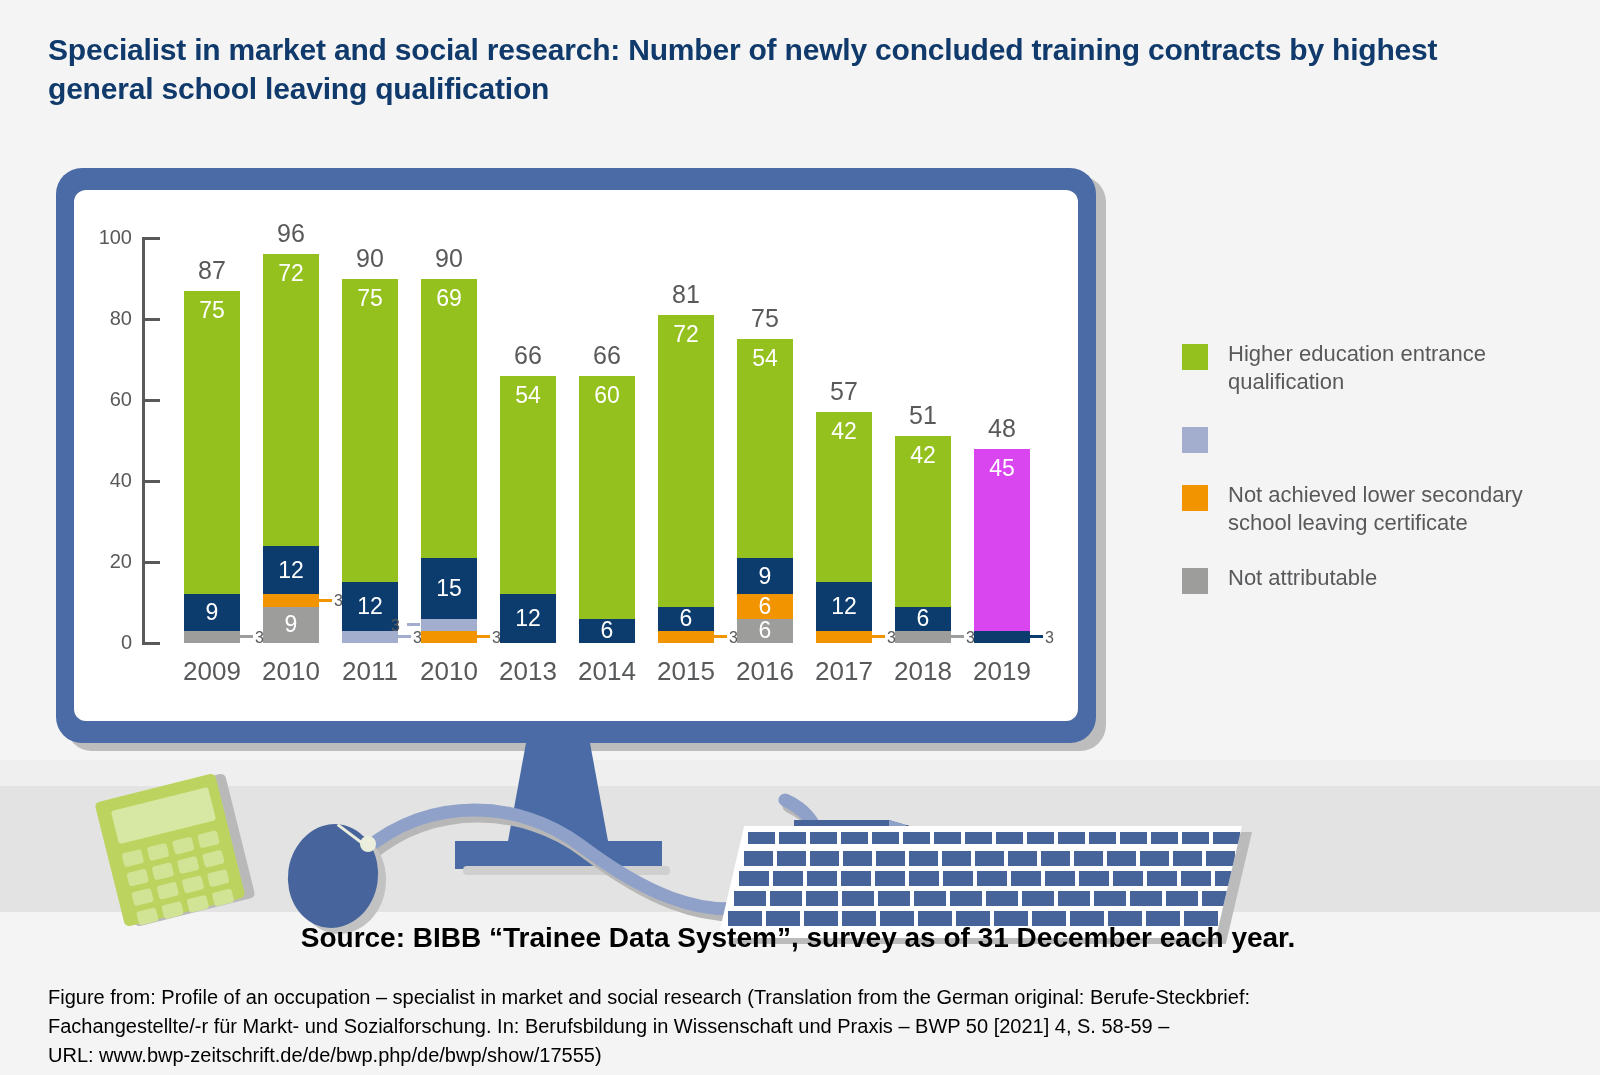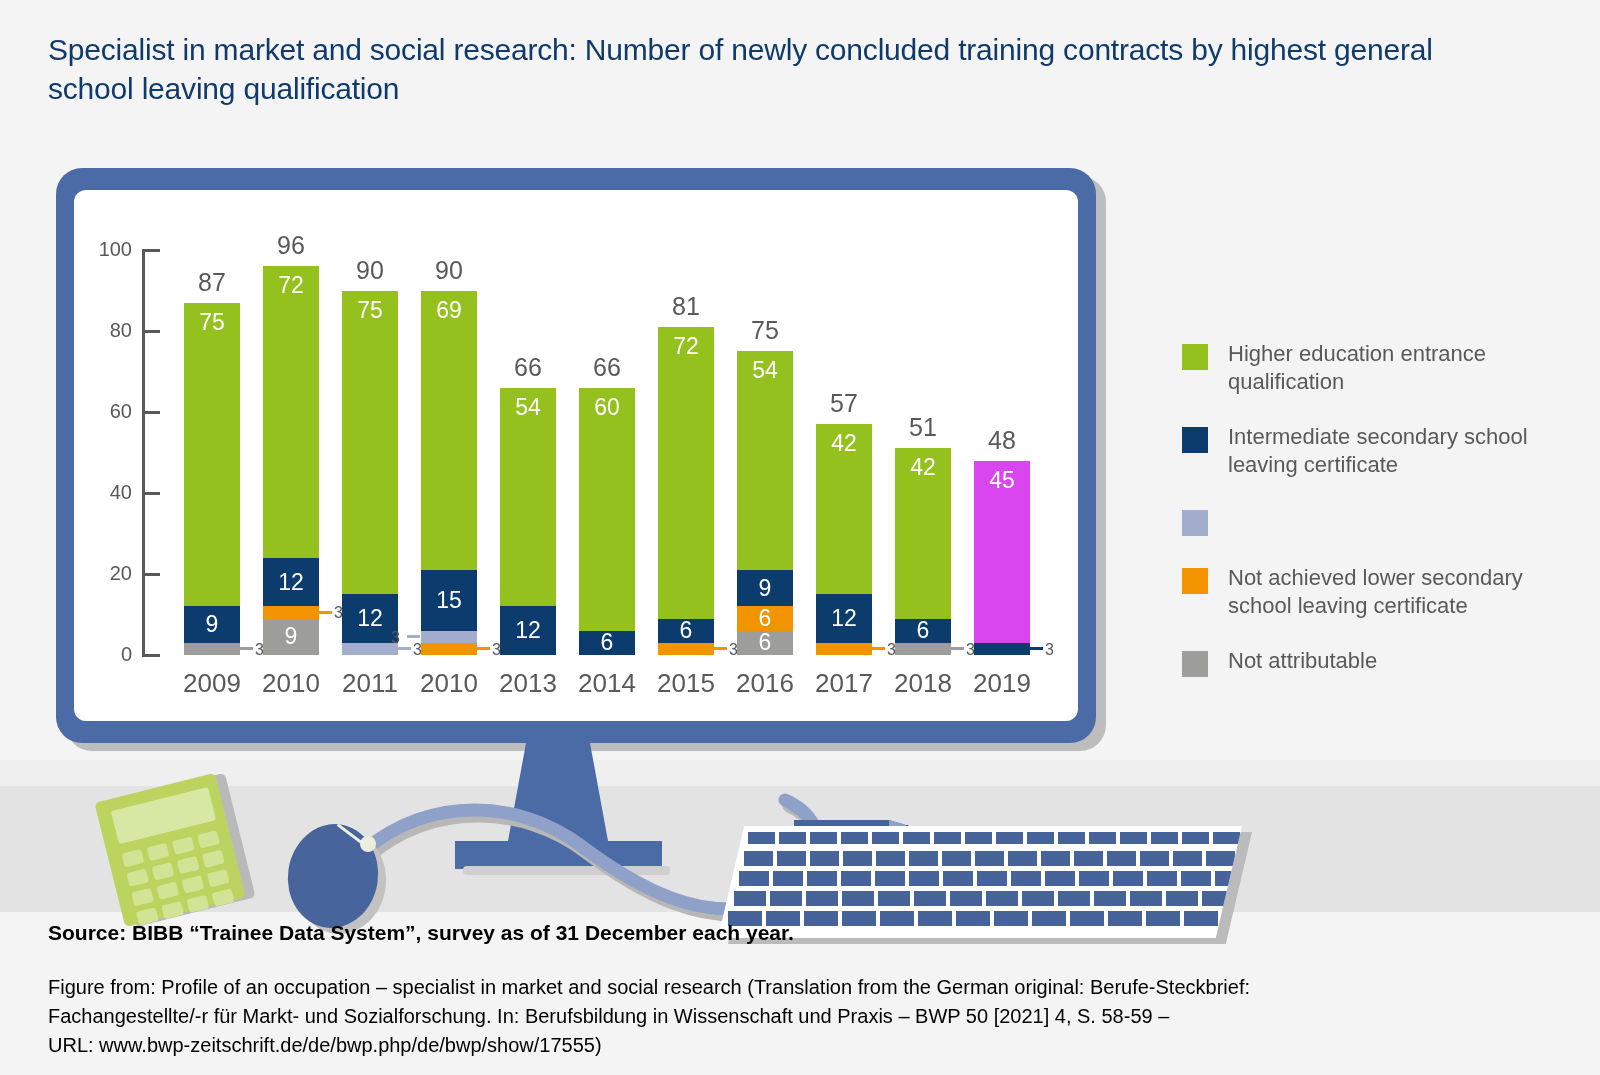--- a/index.html
+++ b/index.html
@@ -9,21 +9,21 @@
     font-family: "Liberation Sans", sans-serif;
     background:#f4f4f4;
     position:relative;
     overflow:hidden;
   }
 
   
   #title {
     position:absolute;
     left:48px; top:30px; width:1420px;
-    font-size:30px; font-weight:normal; line-height:1.30;
+    font-size:30px; font-weight:bold; line-height:1.30;
     color:#103A6B;
     letter-spacing:-0.2px;
   }
 
   
   #scene { position:absolute; left:0; top:0; width:1600px; height:912px; }
 
   #desk-band {
     position:absolute; left:0; top:786px; width:1600px; height:126px;
     background:#e3e3e3;
@@ -132,21 +132,21 @@
   }
   #kb-plate {
     position:absolute; left:0; top:0; width:524px; height:112px;
     background:#ffffff;
     clip-path: polygon(5% 0%, 100% 0%, 95% 100%, 0% 100%);
   }
   .kb-row { position:absolute; display:flex; gap:4px; }
   .kb-key { background:#46639a; height:14px; }
 
   
-  #chart { position:absolute; left:0; top:12px; width:1004px; height:531px; }
+  #chart { position:absolute; left:0; top:0; width:1004px; height:531px; }
 
   #plot { position:absolute; left:68px; top:48px; width:900px; height:405px; }
 
   #yaxis-line {
     position:absolute; left:0; top:0; width:3px; height:405px; background:#58595b;
   }
   .ytick { position:absolute; left:0px; width:18px; height:3px; background:#58595b; }
   .ylabel-wrap { position:absolute; left:-62px; width:52px; text-align:right;
     font-size:20px; color:#58595b; transform:translateY(-12px); }
 
@@ -168,21 +168,21 @@
   }
 
   
   #legend { position:absolute; left:1182px; top:340px; width:400px; }
   .legend-item { display:flex; align-items:flex-start; margin-bottom:28px; }
   .legend-swatch { width:26px; height:26px; flex:0 0 26px; margin-right:20px; margin-top:4px; }
   .legend-label { font-size:22px; color:#58595b; line-height:1.25; }
 
   
   #footer { position:absolute; left:48px; top:918px; width:1500px; color:#000; }
-  #source-line { font-size:21px; line-height:1.4; font-weight:600; }
+  #source-line { font-size:28px; line-height:1.4; font-weight:600;text-align:center; }
   #figure-from { font-size:20px; line-height:1.45; margin-top:26px; }
 </style>
 </head>
 <body>
 
 <div id="title">Specialist in market and social research: Number of newly concluded training contracts by highest general school leaving qualification</div>
 
 <div id="scene">
 
   <div id="desk-top-strip"></div>
@@ -497,24 +497,20 @@
   </div>
 
 </div>
 
 <div id="legend">
     <div class="legend-item">
       <div class="legend-swatch" style="background: rgb(149, 193, 31);"></div>
       <div class="legend-label">Higher education entrance qualification</div>
     </div>
     <div class="legend-item">
-      <div class="legend-swatch" style="background: rgb(12, 60, 110);"></div>
-      <div class="legend-label">Intermediate secondary school leaving certificate</div>
-    </div>
-    <div class="legend-item">
       <div class="legend-swatch" style="background: rgb(163, 174, 206);"></div>
     </div>
     <div class="legend-item">
       <div class="legend-swatch" style="background: rgb(242, 148, 0);"></div>
       <div class="legend-label">Not achieved lower secondary school leaving certificate</div>
     </div>
     <div class="legend-item">
       <div class="legend-swatch" style="background: rgb(157, 157, 156);"></div>
       <div class="legend-label">Not attributable</div>
     </div>

